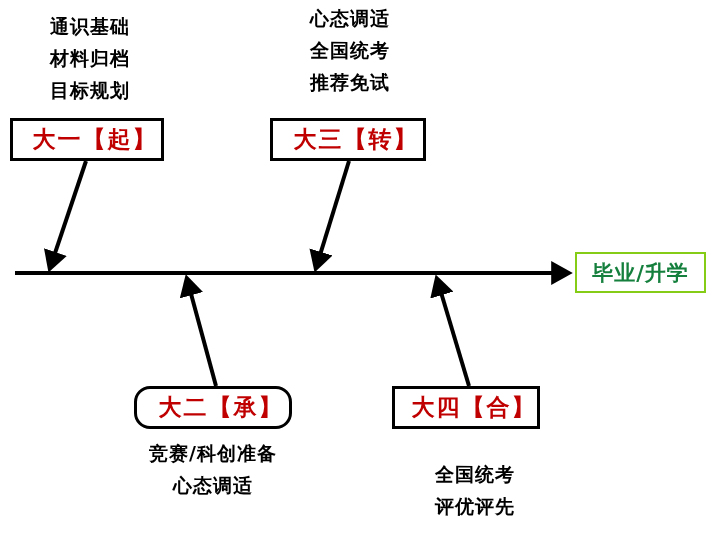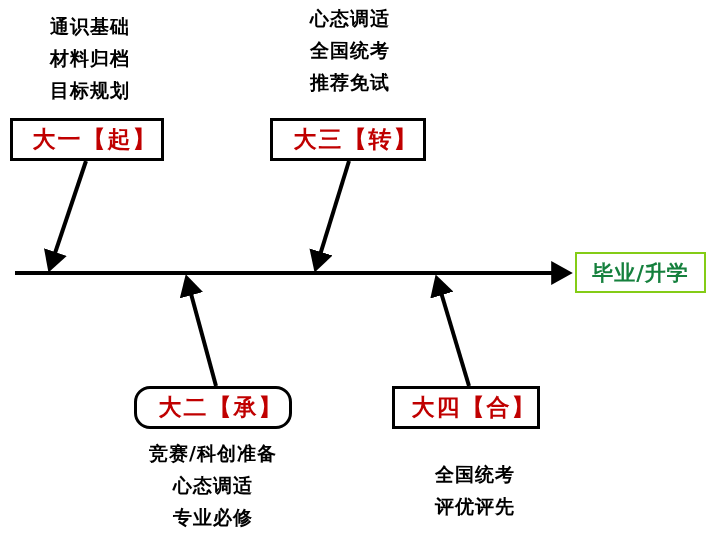--- a/index.html
+++ b/index.html
@@ -121,21 +121,20 @@
     <span class="lbl">大二【承】</span>
   </div>
 
   <div class="stage-box" style="left: 392px; top: 386px; width: 148px; height: 43px;">
     <span class="lbl">大四【合】</span>
   </div>
 
   <div class="note-group" style="left: 128px; top: 437px; width: 170px;">
     <span class="note-line">竞赛/科创准备</span>
     <span class="note-line">心态调适</span>
-    <span class="note-line">专业必修</span>
   </div>
 
   <div class="note-group" style="left: 395px; top: 437px; width: 160px; margin-top: 21px;">
     <span class="note-line">全国统考</span>
     <span class="note-line">评优评先</span>
   </div>
 
 </div>
 
 </body></html>

